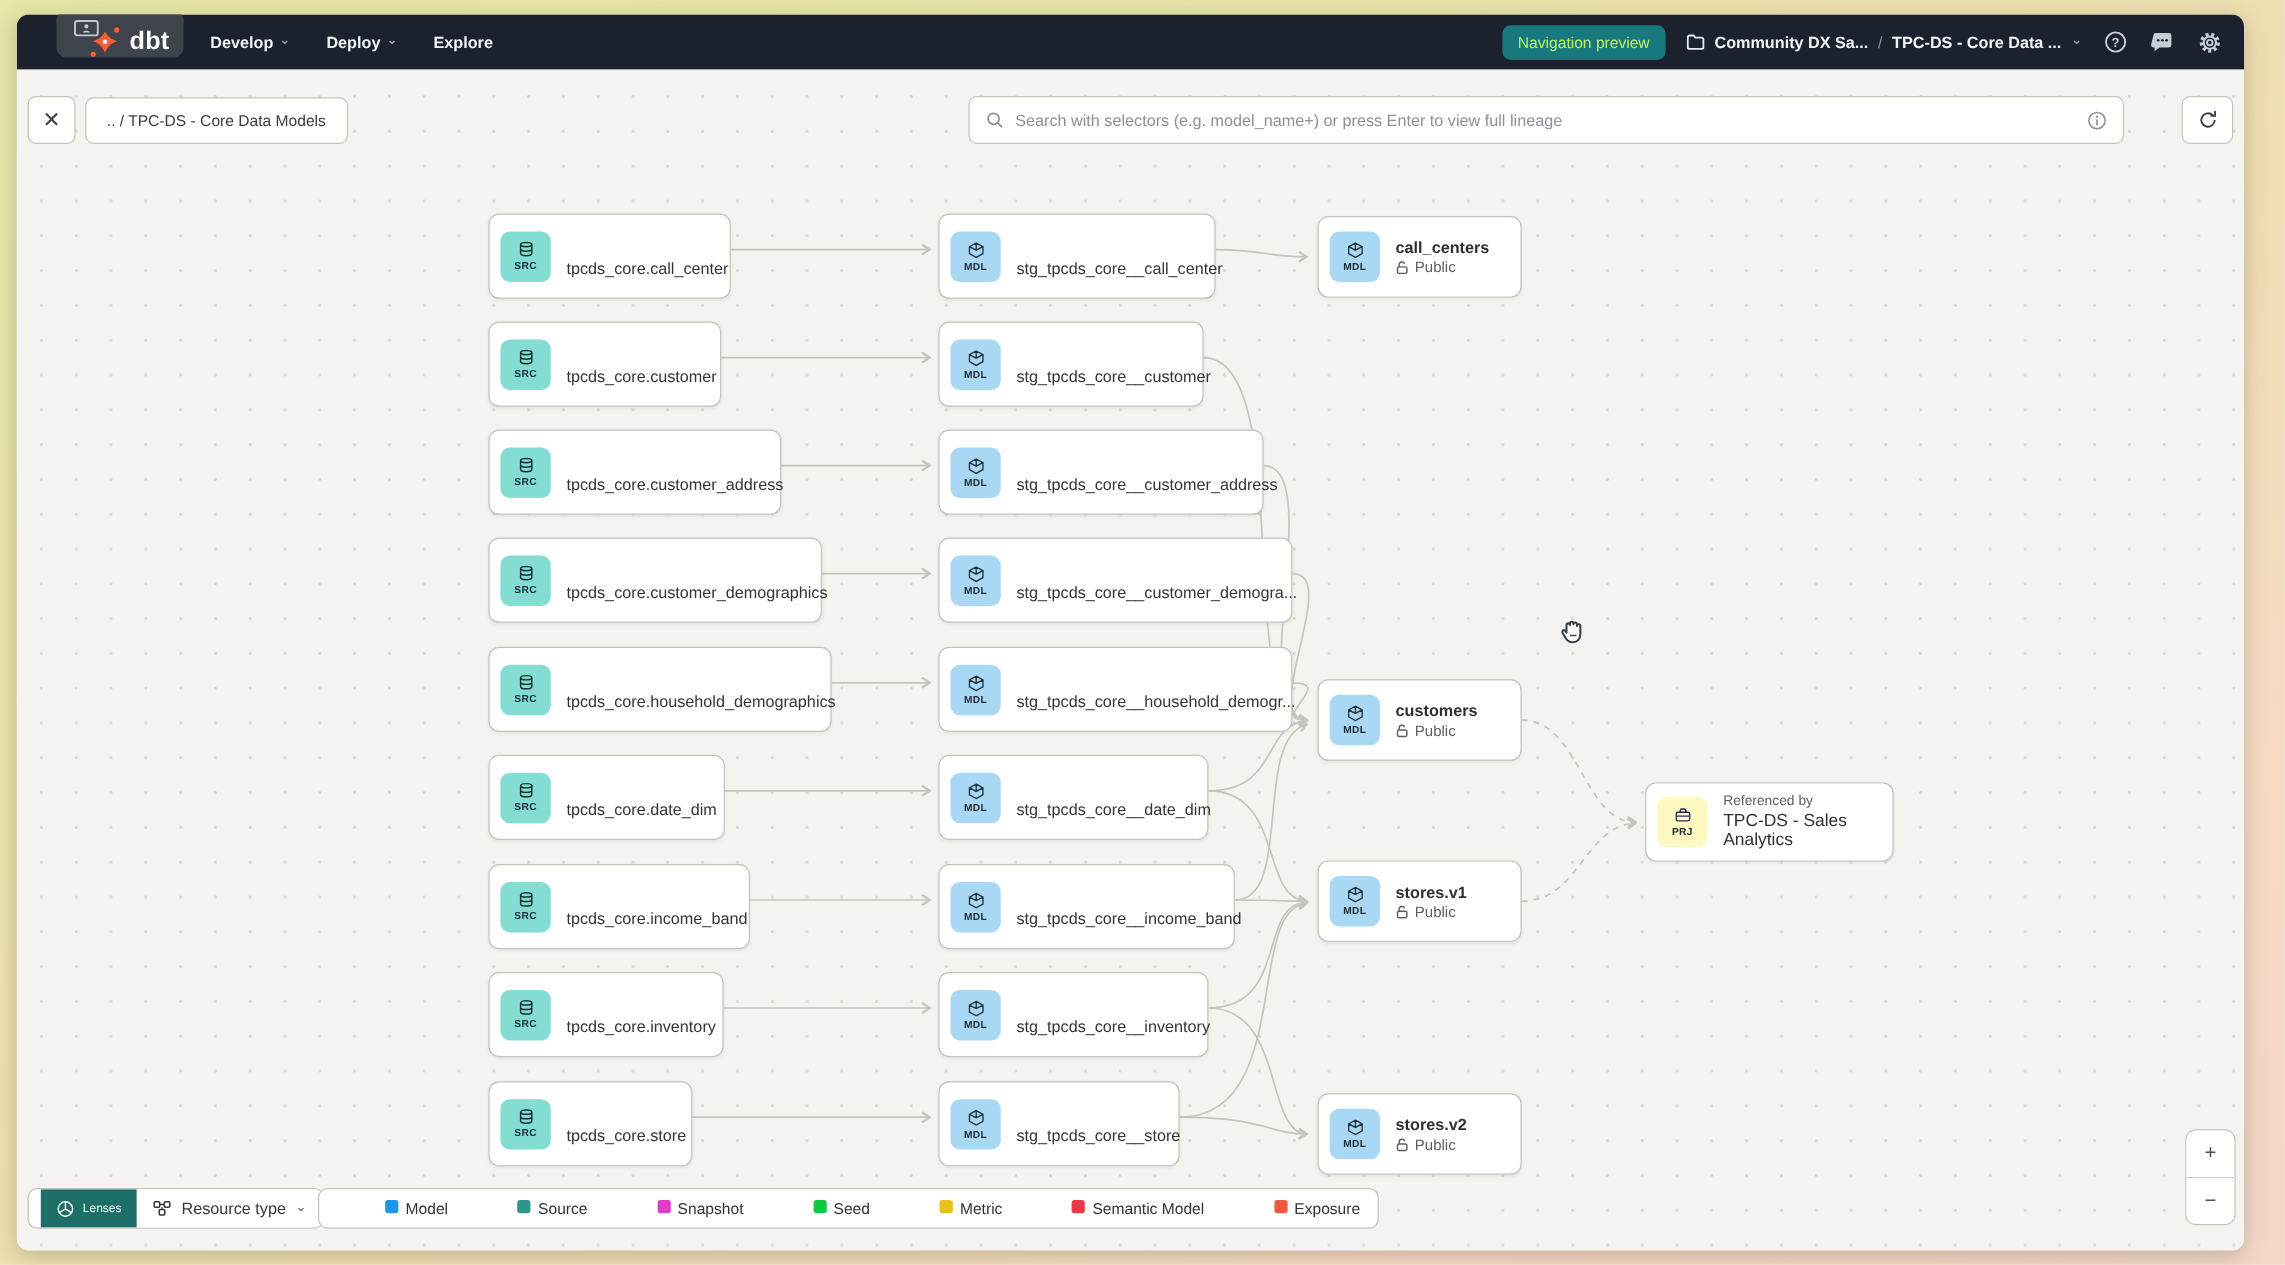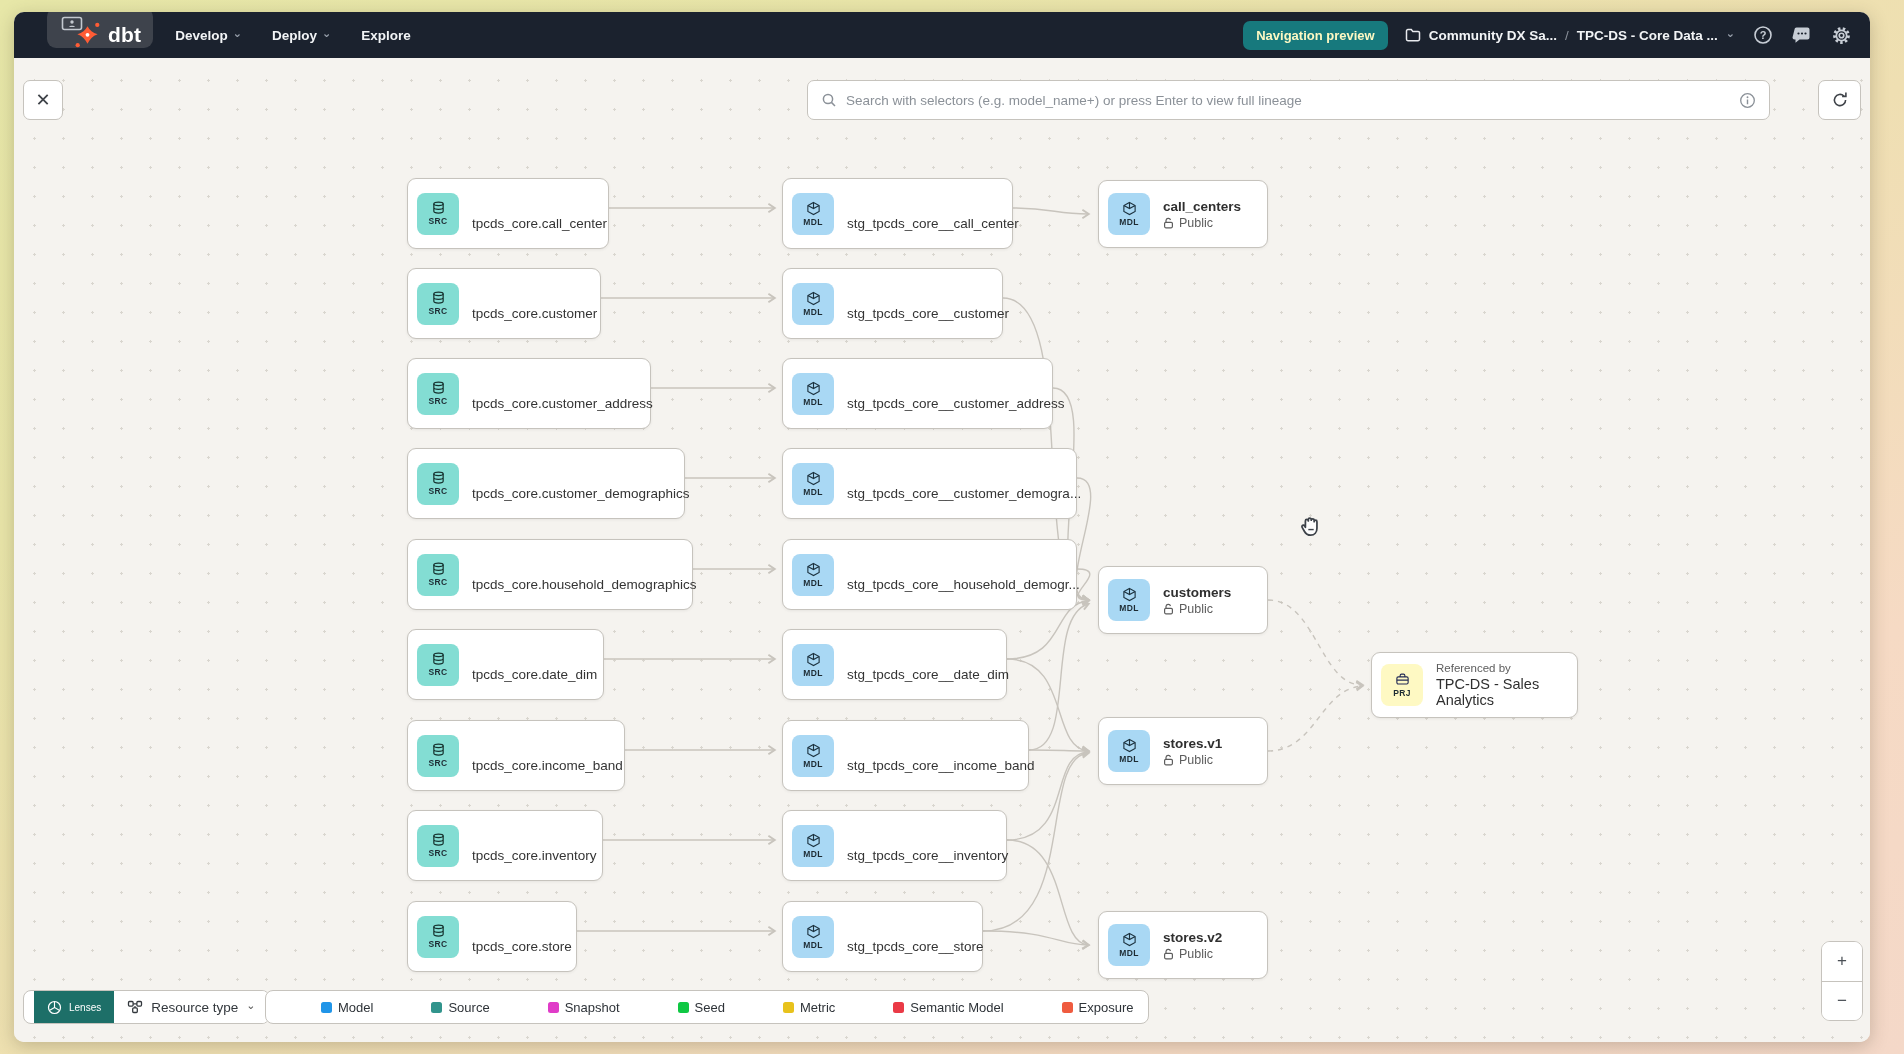--- a/index.html
+++ b/index.html
@@ -12,21 +12,21 @@
 
   
   .navbar { position:relative; height:46px; background:#1b222e; display:flex; align-items:center; padding:0 18px 0 60px; color:#fff; }
   .share-pill { position:absolute; left:33px; top:-4px; width:106px; height:40px; background:#3e434c; border-radius:9px; display:flex; align-items:flex-start; padding:8px 0 0 14px; z-index:3; }
   .logo-wrap { display:flex; align-items:center; gap:7px; margin-right:34px; z-index:4; }
   .logo-text { font-size:21px; font-weight:700; letter-spacing:.2px; }
   .nav-menu { display:flex; gap:30px; align-items:center; }
   .nav-item { display:flex; gap:5px; align-items:center; font-size:13.5px; font-weight:700; color:#f2f4f6; cursor:pointer; }
   .nav-item .chev { font-size:11px; color:#9aa2ad; margin-top:-3px; }
   .nav-right { margin-left:auto; display:flex; align-items:center; gap:17px; }
-  .preview-badge { background:#17797d; color:#fef9c3; font-size:13px; font-weight:700; padding:7px 13px; border-radius:7px; }
+  .preview-badge { background:#17797d; color:#bef264; font-size:13px; font-weight:400; padding:7px 13px; border-radius:7px; }
   .crumbs { display:flex; align-items:center; gap:8px; font-size:13.5px; font-weight:700; color:#f2f4f6; }
   .crumb-sep { color:#8a919b; font-weight:400; }
   .crumbs .chev { font-size:11px; color:#9aa2ad; margin-top:-3px; }
   .nav-icon { width:22px; height:22px; display:flex; align-items:center; justify-content:center; color:#c7cdd5; cursor:pointer; }
 
   
   .canvas { position:relative; width:100%; height:984px; background-color:#f5f3ef;
     background-image:radial-gradient(#d9d6cf 1px, transparent 1.4px); background-size:29px 29px; background-position:6px 8px; }
 
   .btn-sq { position:absolute; background:#fff; border:1px solid #c6c3bd; border-radius:7px; display:flex; align-items:center; justify-content:center; cursor:pointer; color:#3f4349; }
@@ -56,21 +56,21 @@
   .edges { position:absolute; left:0; top:0; pointer-events:none; }
   .edges path { fill:none; stroke:#c8c4bd; stroke-width:1.4; }
   .edges path.dashed { stroke-dasharray:5 5; }
 
   
   .lens-group { position:absolute; left:9px; top:932px; height:34px; display:flex; border:1px solid #c6c3bd; border-radius:8px; overflow:hidden; background:#fff; }
   .lenses-btn { background:#1d6f68; color:#fff; display:flex; align-items:center; gap:7px; padding:0 13px; font-size:10px; font-weight:400; cursor:pointer;margin-left:10px; }
   .restype-btn { display:flex; align-items:center; gap:8px; padding:0 13px; font-size:13.5px; color:#33383d; cursor:pointer; background:#fff; }
   .restype-btn .chev { font-size:11px; color:#555; margin-top:-3px; }
   .legend { position:absolute; left:251px; top:932px; height:34px; background:#fff; border:1px solid #c6c3bd; border-radius:8px; display:flex; align-items:center; gap:18px; padding:0 15px; }
-  .legend-item { display:flex; align-items:center; gap:6px; font-size:13px; color:#2e3338;padding-left:40px; }
+  .legend-item { display:flex; gap:6px; font-size:13px; color:#2e3338;padding-left:40px; }
   .swatch { width:11px; height:11px; border-radius:2.5px; }
   .zoomctl { position:absolute; left:1807px; top:883px; width:42px; height:80px; background:#fff; border:1px solid #c6c3bd; border-radius:9px; display:flex; flex-direction:column; overflow:hidden; }
   .zoomctl button { flex:1; border:none; background:#fff; font-size:17px; color:#4a4f55; cursor:pointer; font-family:inherit; }
   .zoomctl button:first-child { border-bottom:1px solid #c6c3bd; }
 
   .hand-cursor { position:absolute; left:1283px; top:455px; }
 </style>
 </head>
 <body>
 
@@ -176,20 +176,21 @@
         <path d="M969 873 C1064 873 1024 700 1074 695" marker-end="url(#arr)"></path>
         <path d="M993 782 C1056 782 1040 884 1074 887" marker-end="url(#arr)"></path>
         <path d="M969 873 C1040 873 1044 887 1074 887" marker-end="url(#arr)"></path>
 
         <path class="dashed" d="M1254 542 C1302 542 1306 627 1348 627" marker-end="url(#arr)"></path>
         <path class="dashed" d="M1254 693 C1302 693 1306 631 1348 628" marker-end="url(#arr)"></path>
       </g>
     </svg>
 
     <div class="btn-sq close-btn">✕</div>
+    <div class="chip">.. / TPC-DS - Core Data Models</div>
     <div class="searchbar">
       <svg width="16" height="16" viewBox="0 0 16 16">
         <circle cx="7" cy="7" r="4.6" fill="none" stroke="#8b9198" stroke-width="1.5"></circle>
         <path d="M10.4 10.4 L14 14" stroke="#8b9198" stroke-width="1.5"></path>
       </svg>
       <input type="text" placeholder="Search with selectors (e.g. model_name+) or press Enter to view full lineage" style="">
       <svg width="17" height="17" viewBox="0 0 18 18">
         <circle cx="9" cy="9" r="7.2" fill="none" stroke="#8b9198" stroke-width="1.4"></circle>
         <circle cx="9" cy="5.6" r="1" fill="#8b9198"></circle>
         <path d="M9 8 v5" stroke="#8b9198" stroke-width="1.5"></path>

